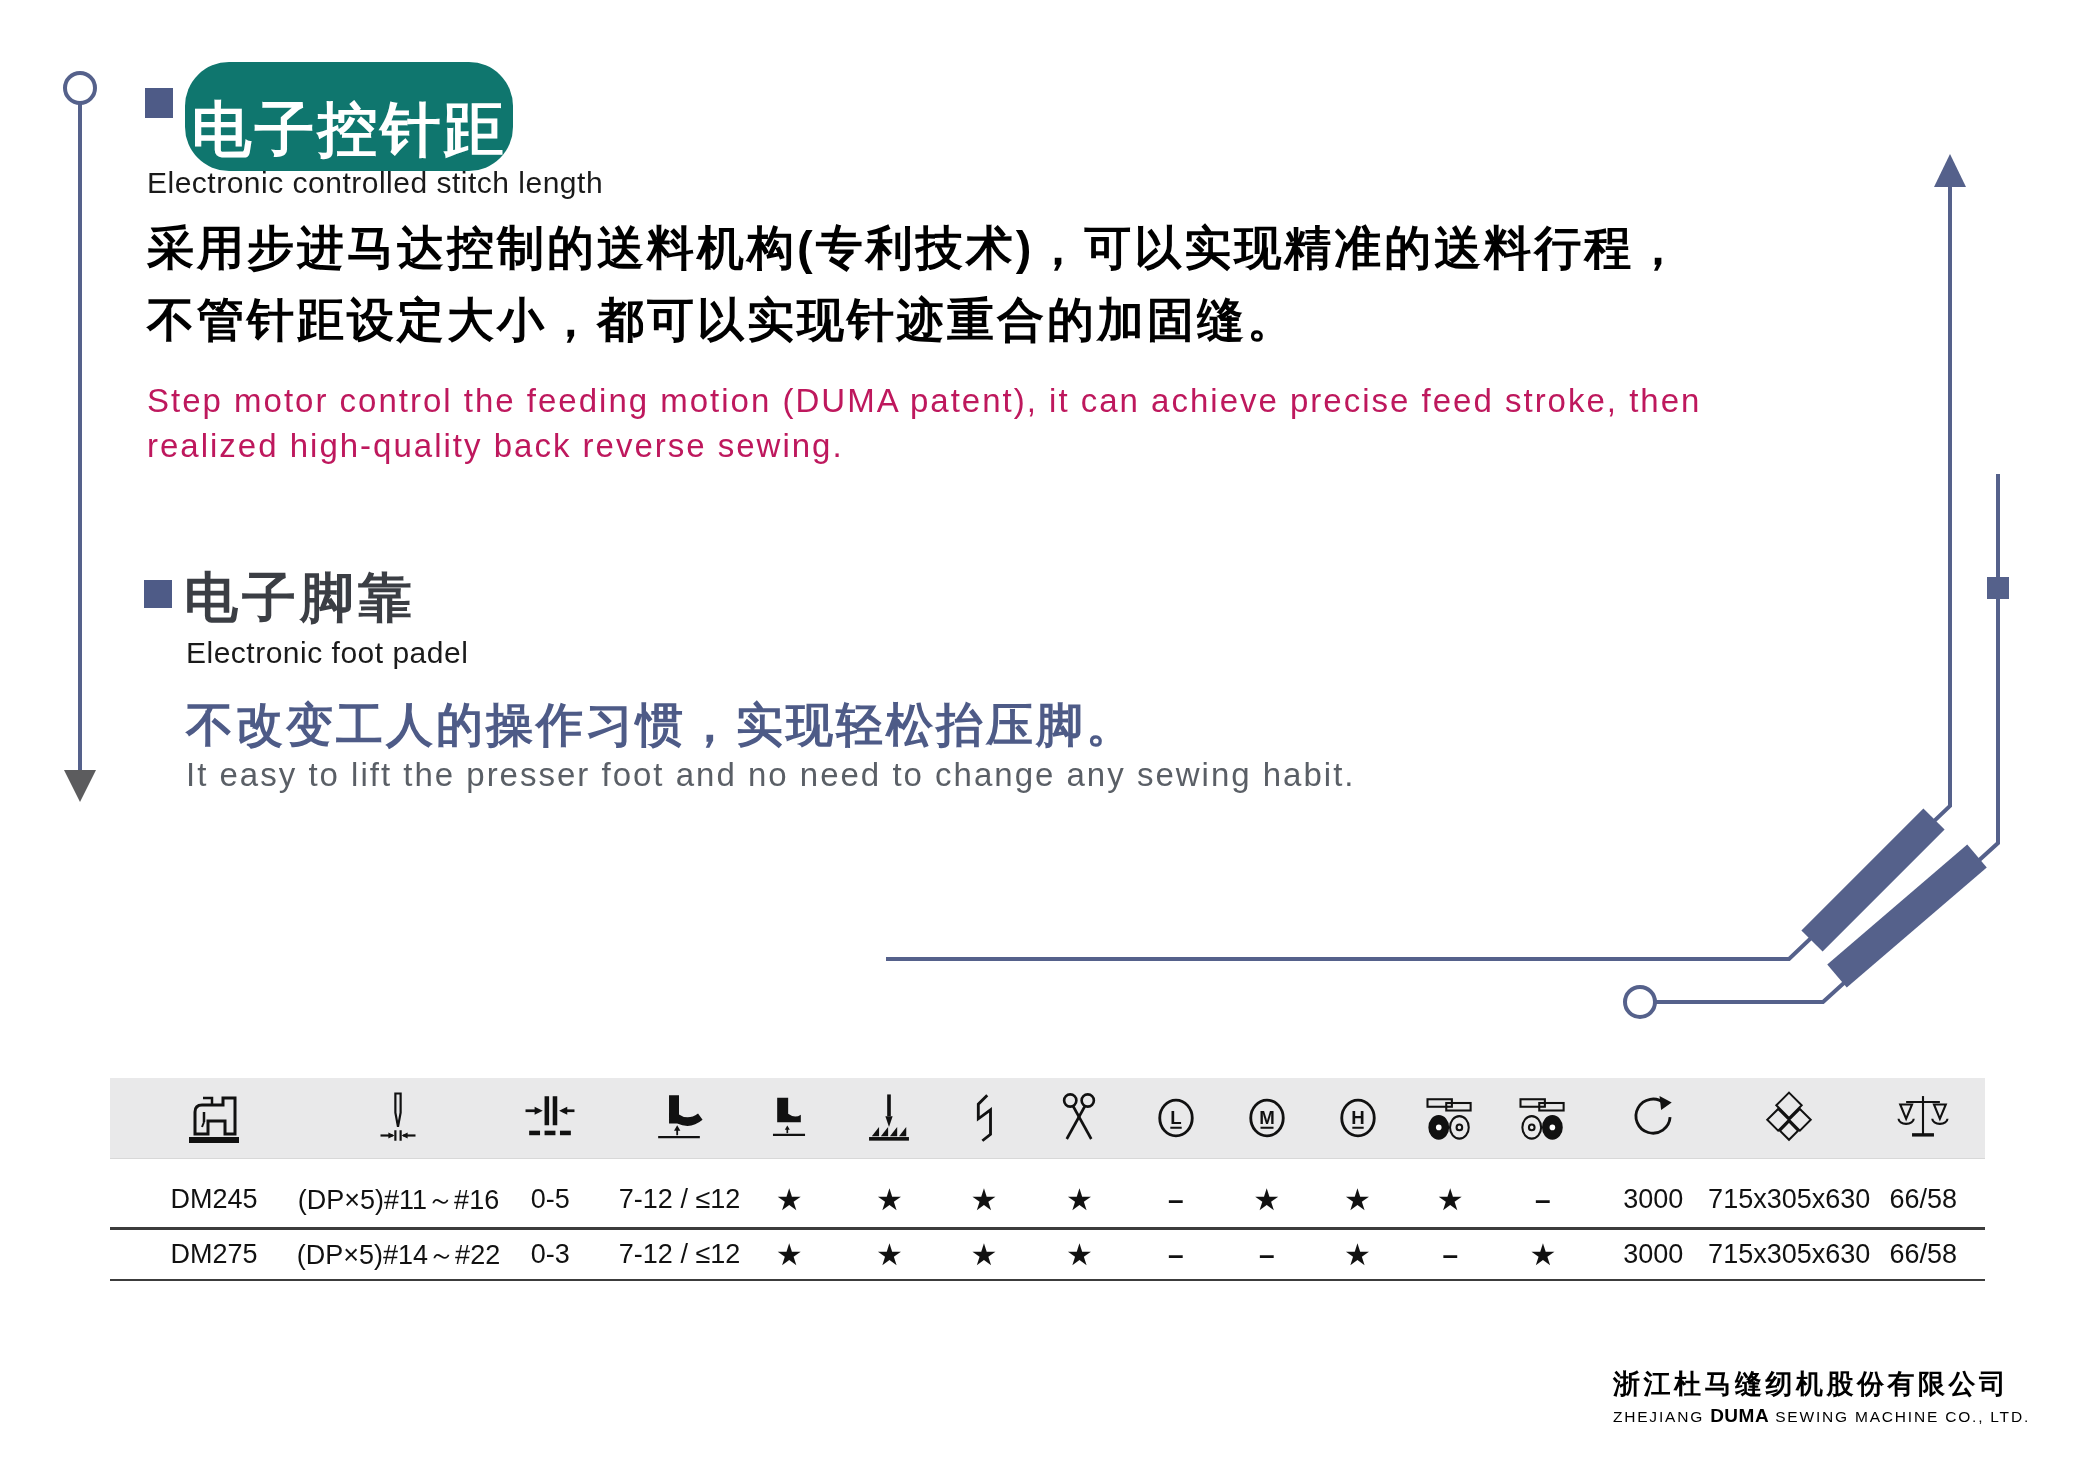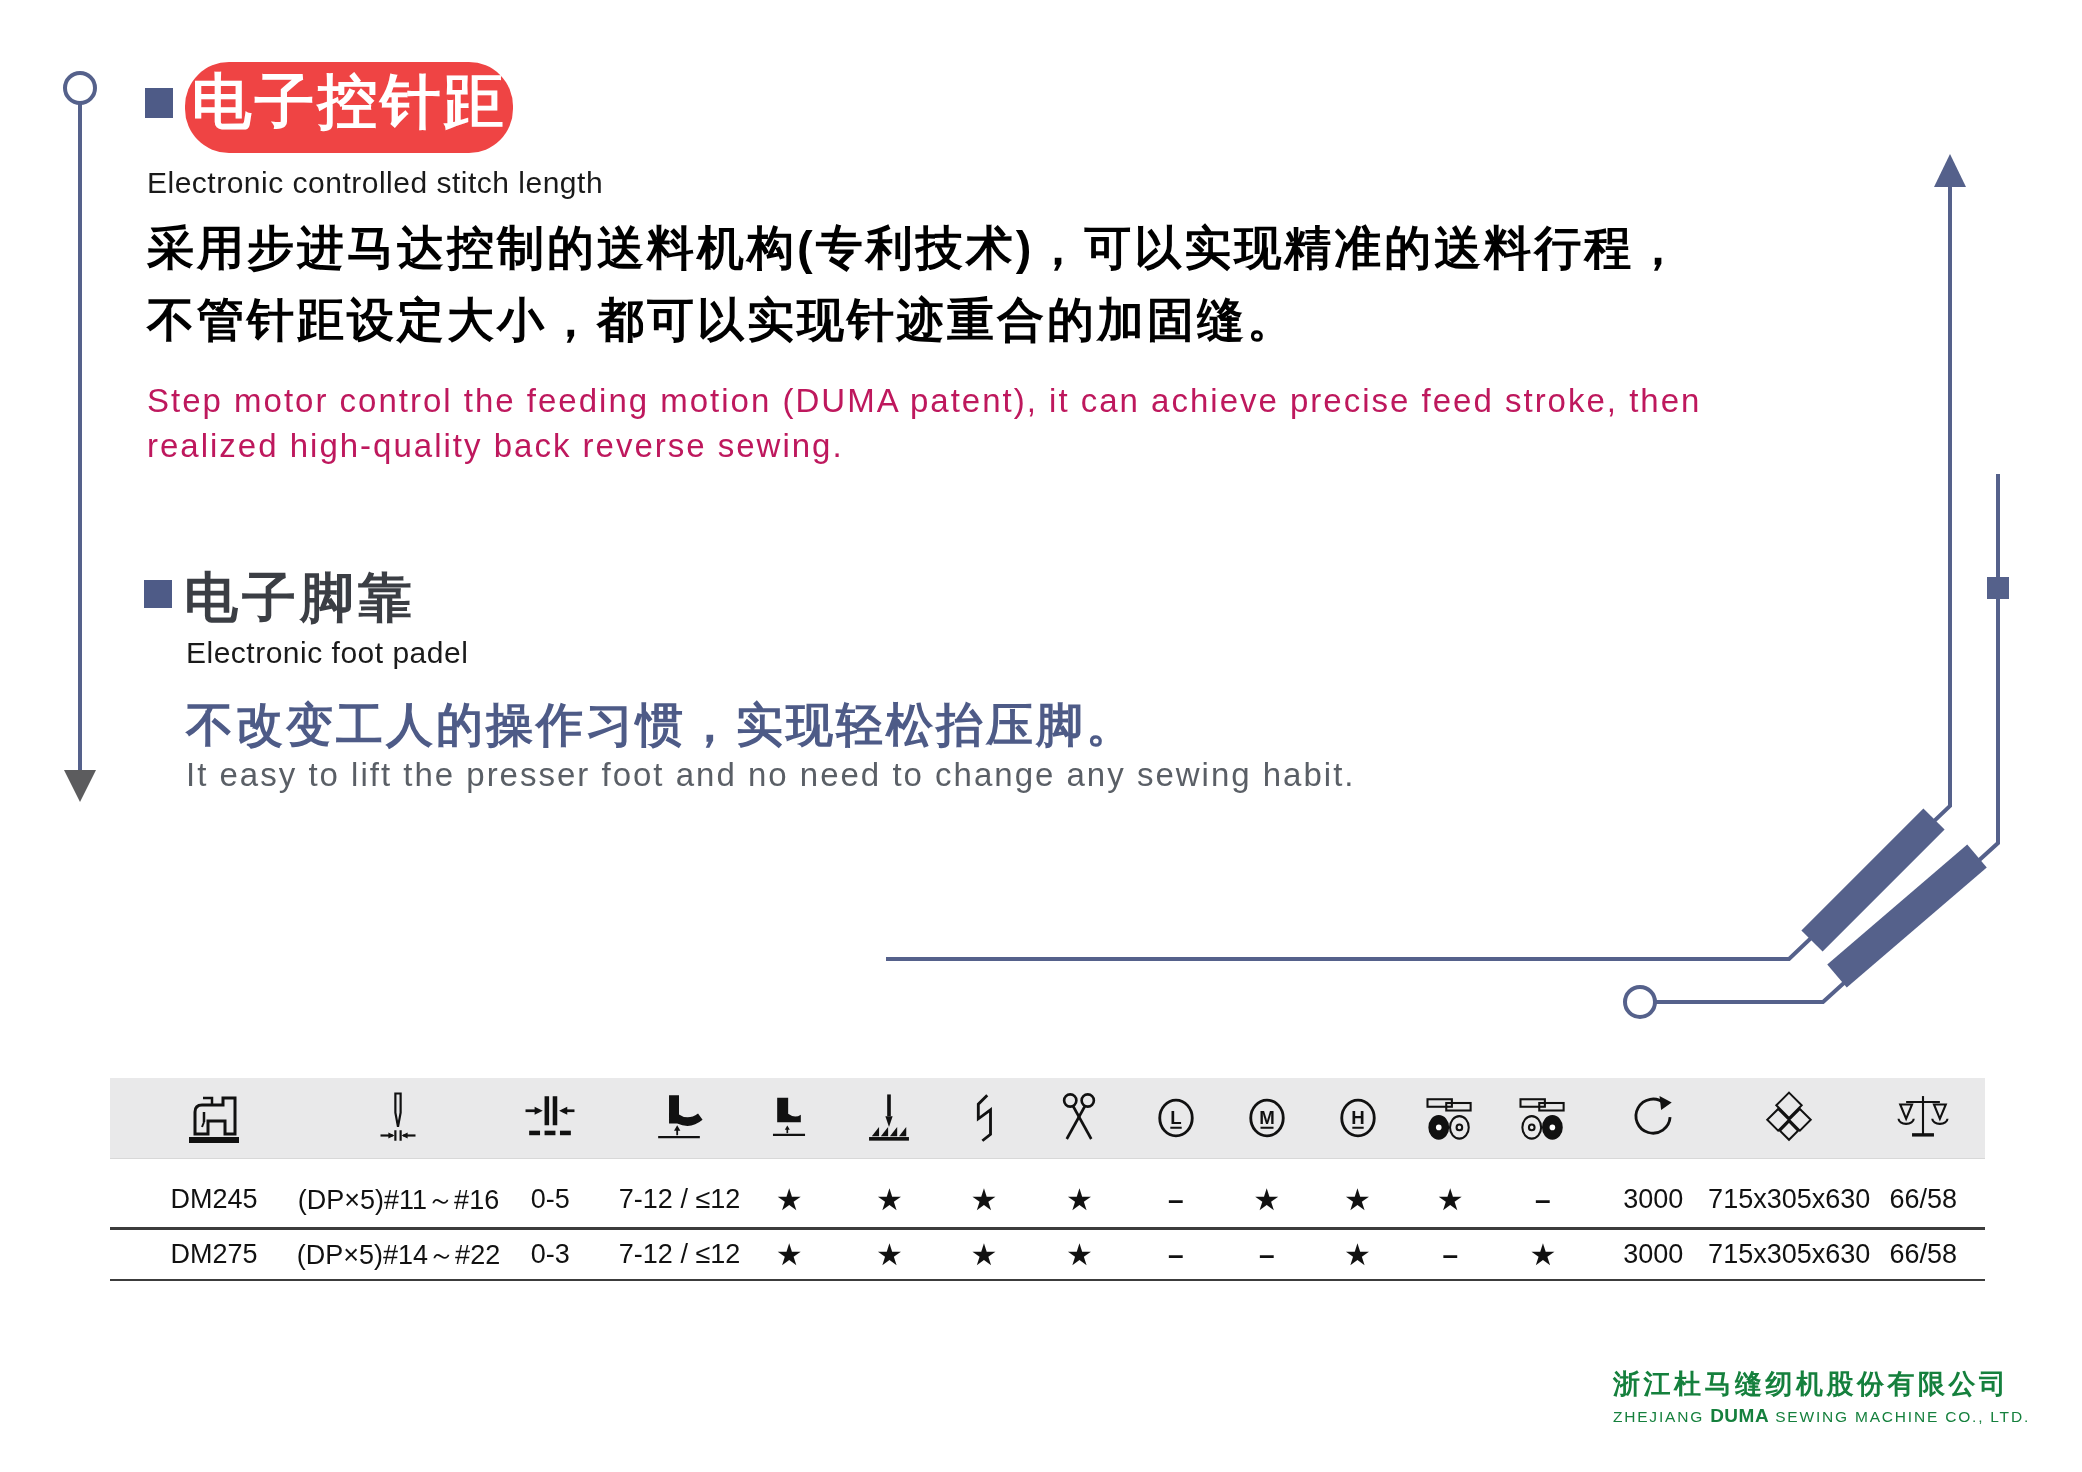--- a/index.html
+++ b/index.html
@@ -2,22 +2,22 @@
 <html><head>
 <meta charset="utf-8">
 <style>
   html,body{margin:0;padding:0;background:#ffffff;}
   .page{position:relative;width:2082px;height:1472px;background:#ffffff;overflow:hidden;
         font-family:"Liberation Sans","DejaVu Sans",sans-serif;}
   .deco{position:absolute;left:0;top:0;pointer-events:none;}
 
   
   .s1-bullet{position:absolute;left:145px;top:88px;width:28px;height:30px;background:#4e5b87;}
-  .s1-badge{position:absolute;left:185px;top:62px;width:328px;height:91px;background:#ef4444;
-            border-radius:44px;display:flex;align-items:flex-start;justify-content:center;}
+  .s1-badge{position:absolute;left:185px;top:62px;width:328px;height:109px;background:#0f766e;
+            border-radius:44px;display:flex;align-items:flex-end;justify-content:center;}
   .s1-badge span{color:#ffffff;font-size:60px;font-weight:bold;letter-spacing:3px;}
   .s1-sub{position:absolute;left:147px;top:166px;font-size:30px;color:#1a1a1a;letter-spacing:0.5px;}
   .s1-cn{position:absolute;left:147px;top:212px;color:#000000;font-size:47px;font-weight:bold;
          letter-spacing:3px;line-height:72px;white-space:nowrap;}
   .s1-en{position:absolute;left:147px;top:378px;color:#be185d;font-size:33px;letter-spacing:2px;
          line-height:45px;white-space:nowrap;}
 
   
   .s2-bullet{position:absolute;left:144px;top:580px;width:28px;height:28px;background:#4e5b87;}
   .s2-title{position:absolute;left:184px;top:562px;font-size:54px;font-weight:bold;color:#3b3e44;
@@ -36,21 +36,21 @@
   .tbody{width:100%;}
   .tr{display:flex;align-items:center;}
   .tr.r0{height:55px;border-bottom:3px solid #3c3c3c;margin-top:13px;}
   .tr.r1{height:49px;border-bottom:2px solid #3c3c3c;}
   .td{display:flex;align-items:center;justify-content:center;box-sizing:border-box;
       font-size:27px;color:#111;white-space:nowrap;}
   .td.star{font-size:30px;}
   .td.dash{font-size:28px;font-weight:bold;}
 
   
-  .footer{position:absolute;right:52px;top:1366px;text-align:left;color:#15803d;}
+  .footer{position:absolute;right:52px;top:1366px;text-align:left;color:#000000;}
   .f-cn{font-size:27px;font-weight:bold;letter-spacing:3.5px;}
   .f-en{font-size:15.5px;letter-spacing:1.8px;margin-top:3px;}
   .f-en .duma{font-weight:800;font-size:19px;letter-spacing:0.5px;}
 </style>
 </head>
 <body>
 
 <div class="page">
 
   <svg class="deco" width="2082" height="1472" viewBox="0 0 2082 1472">

